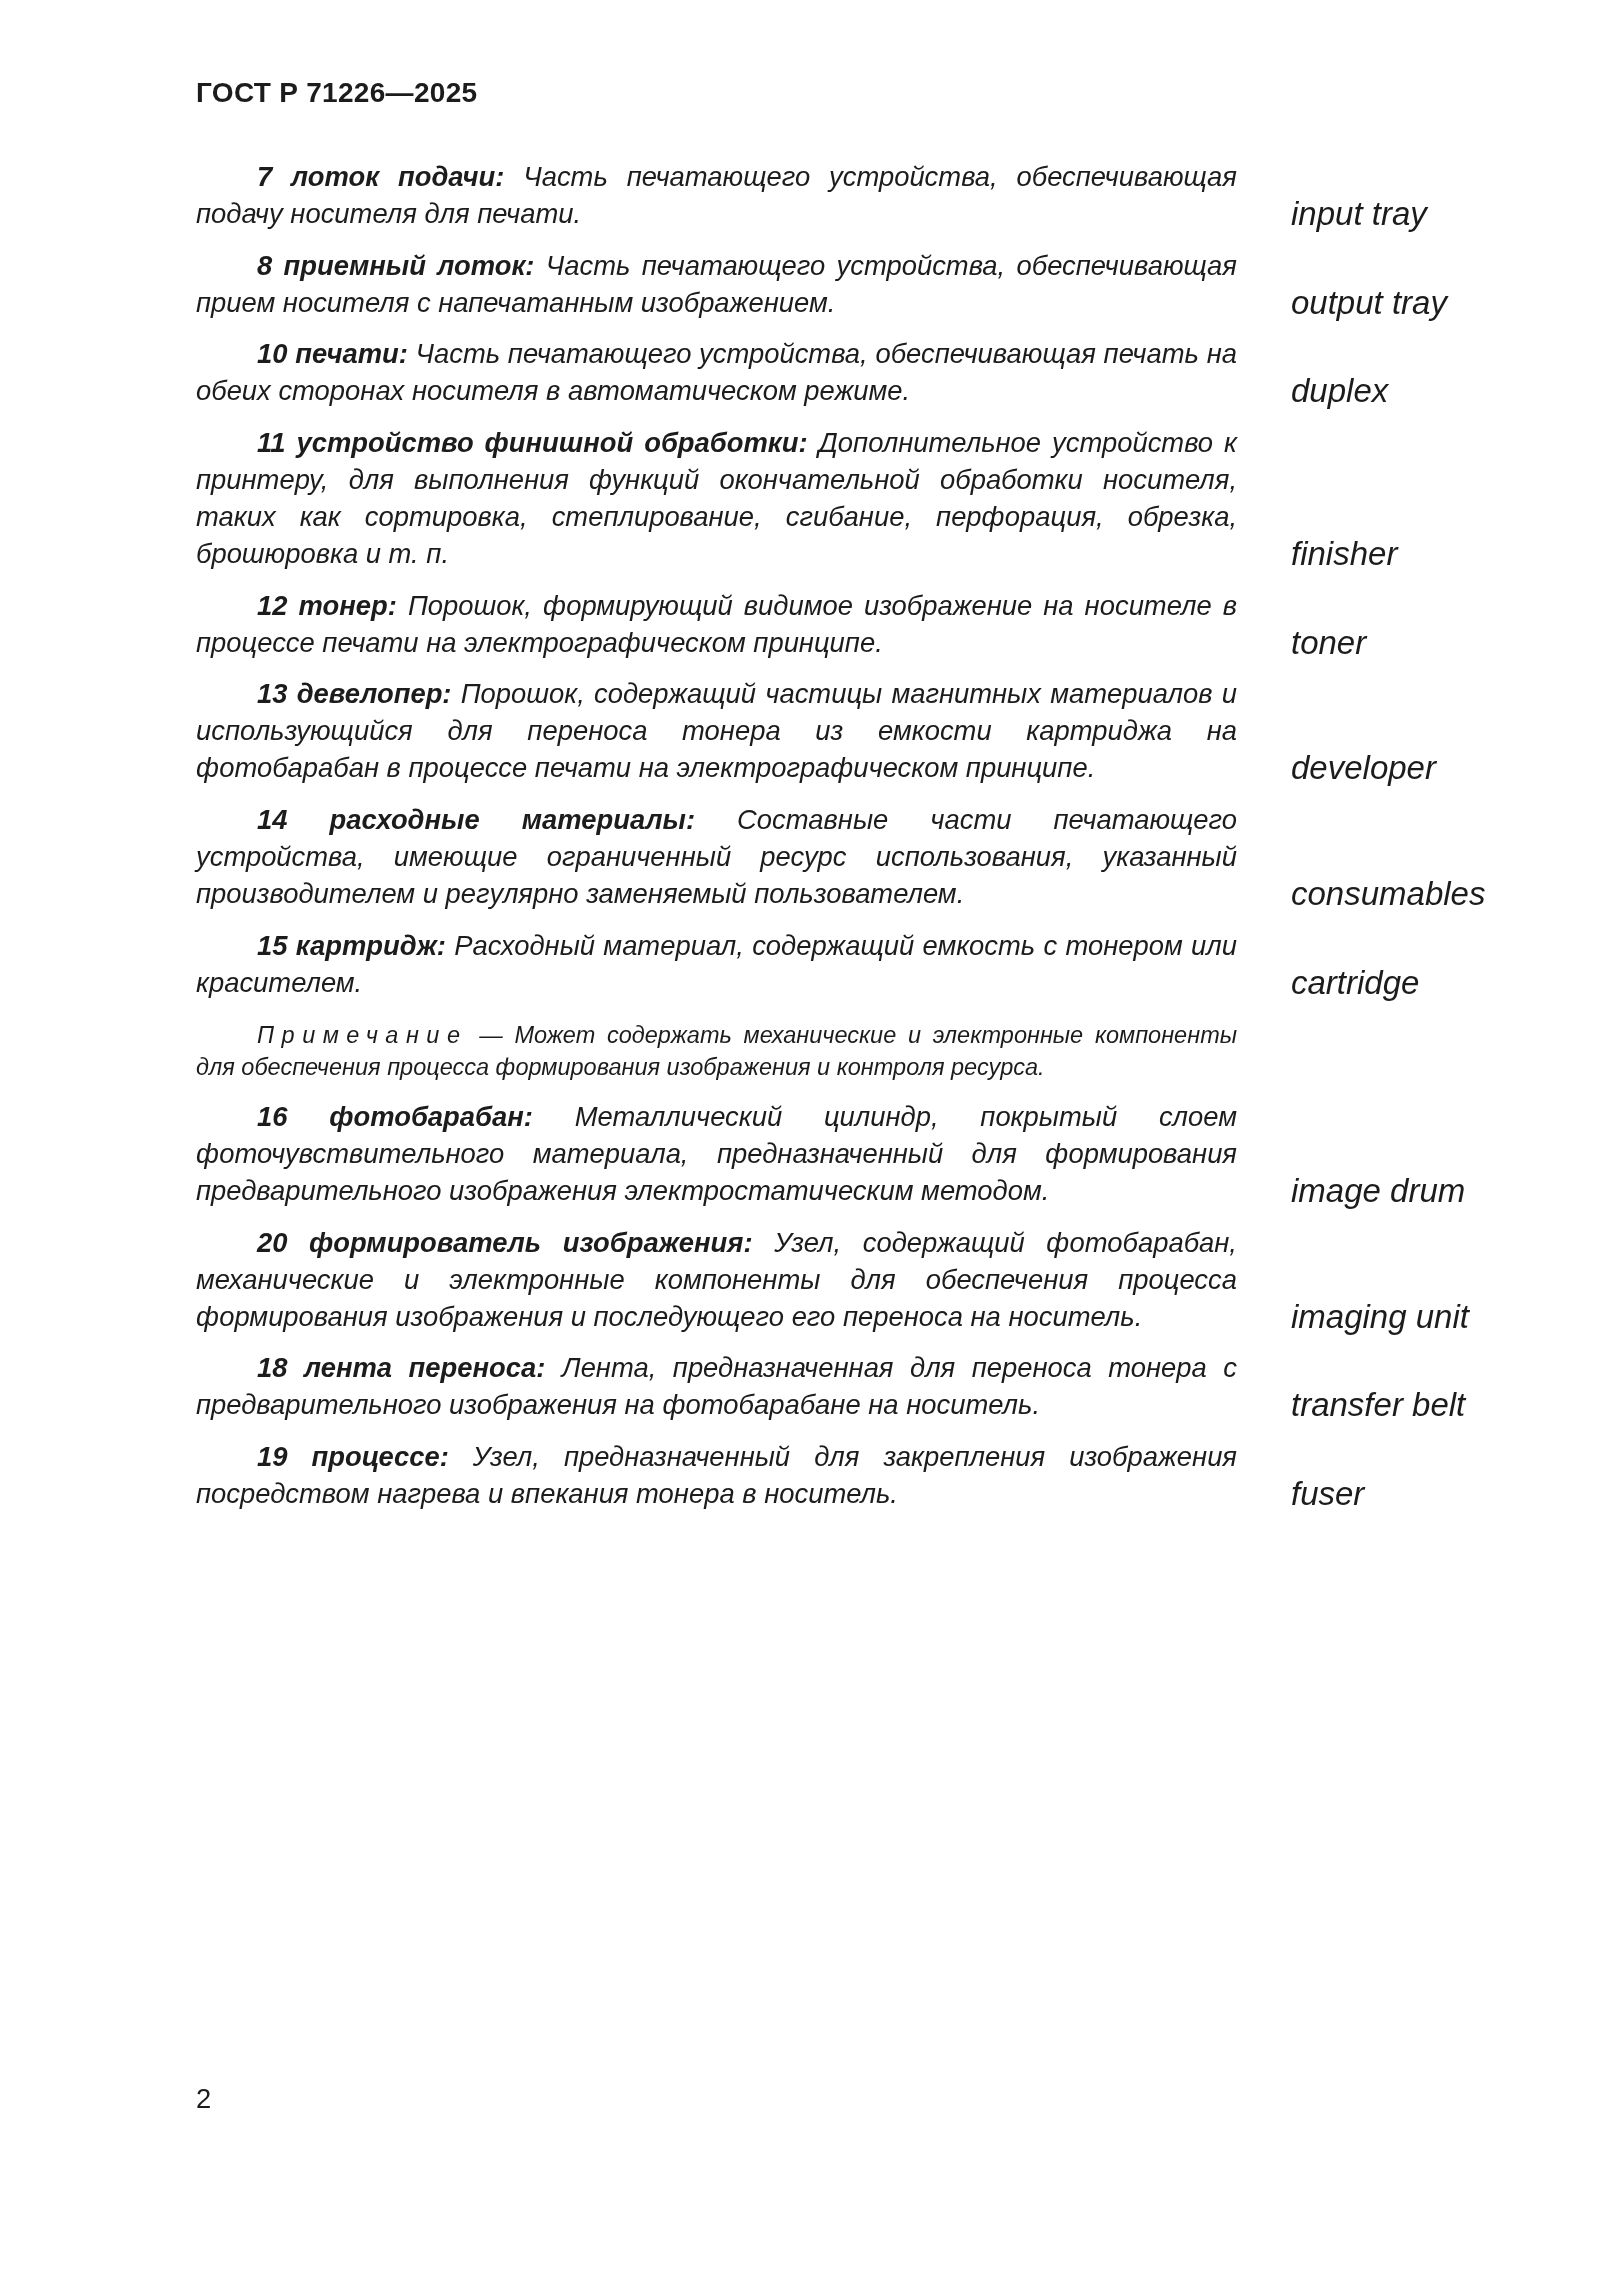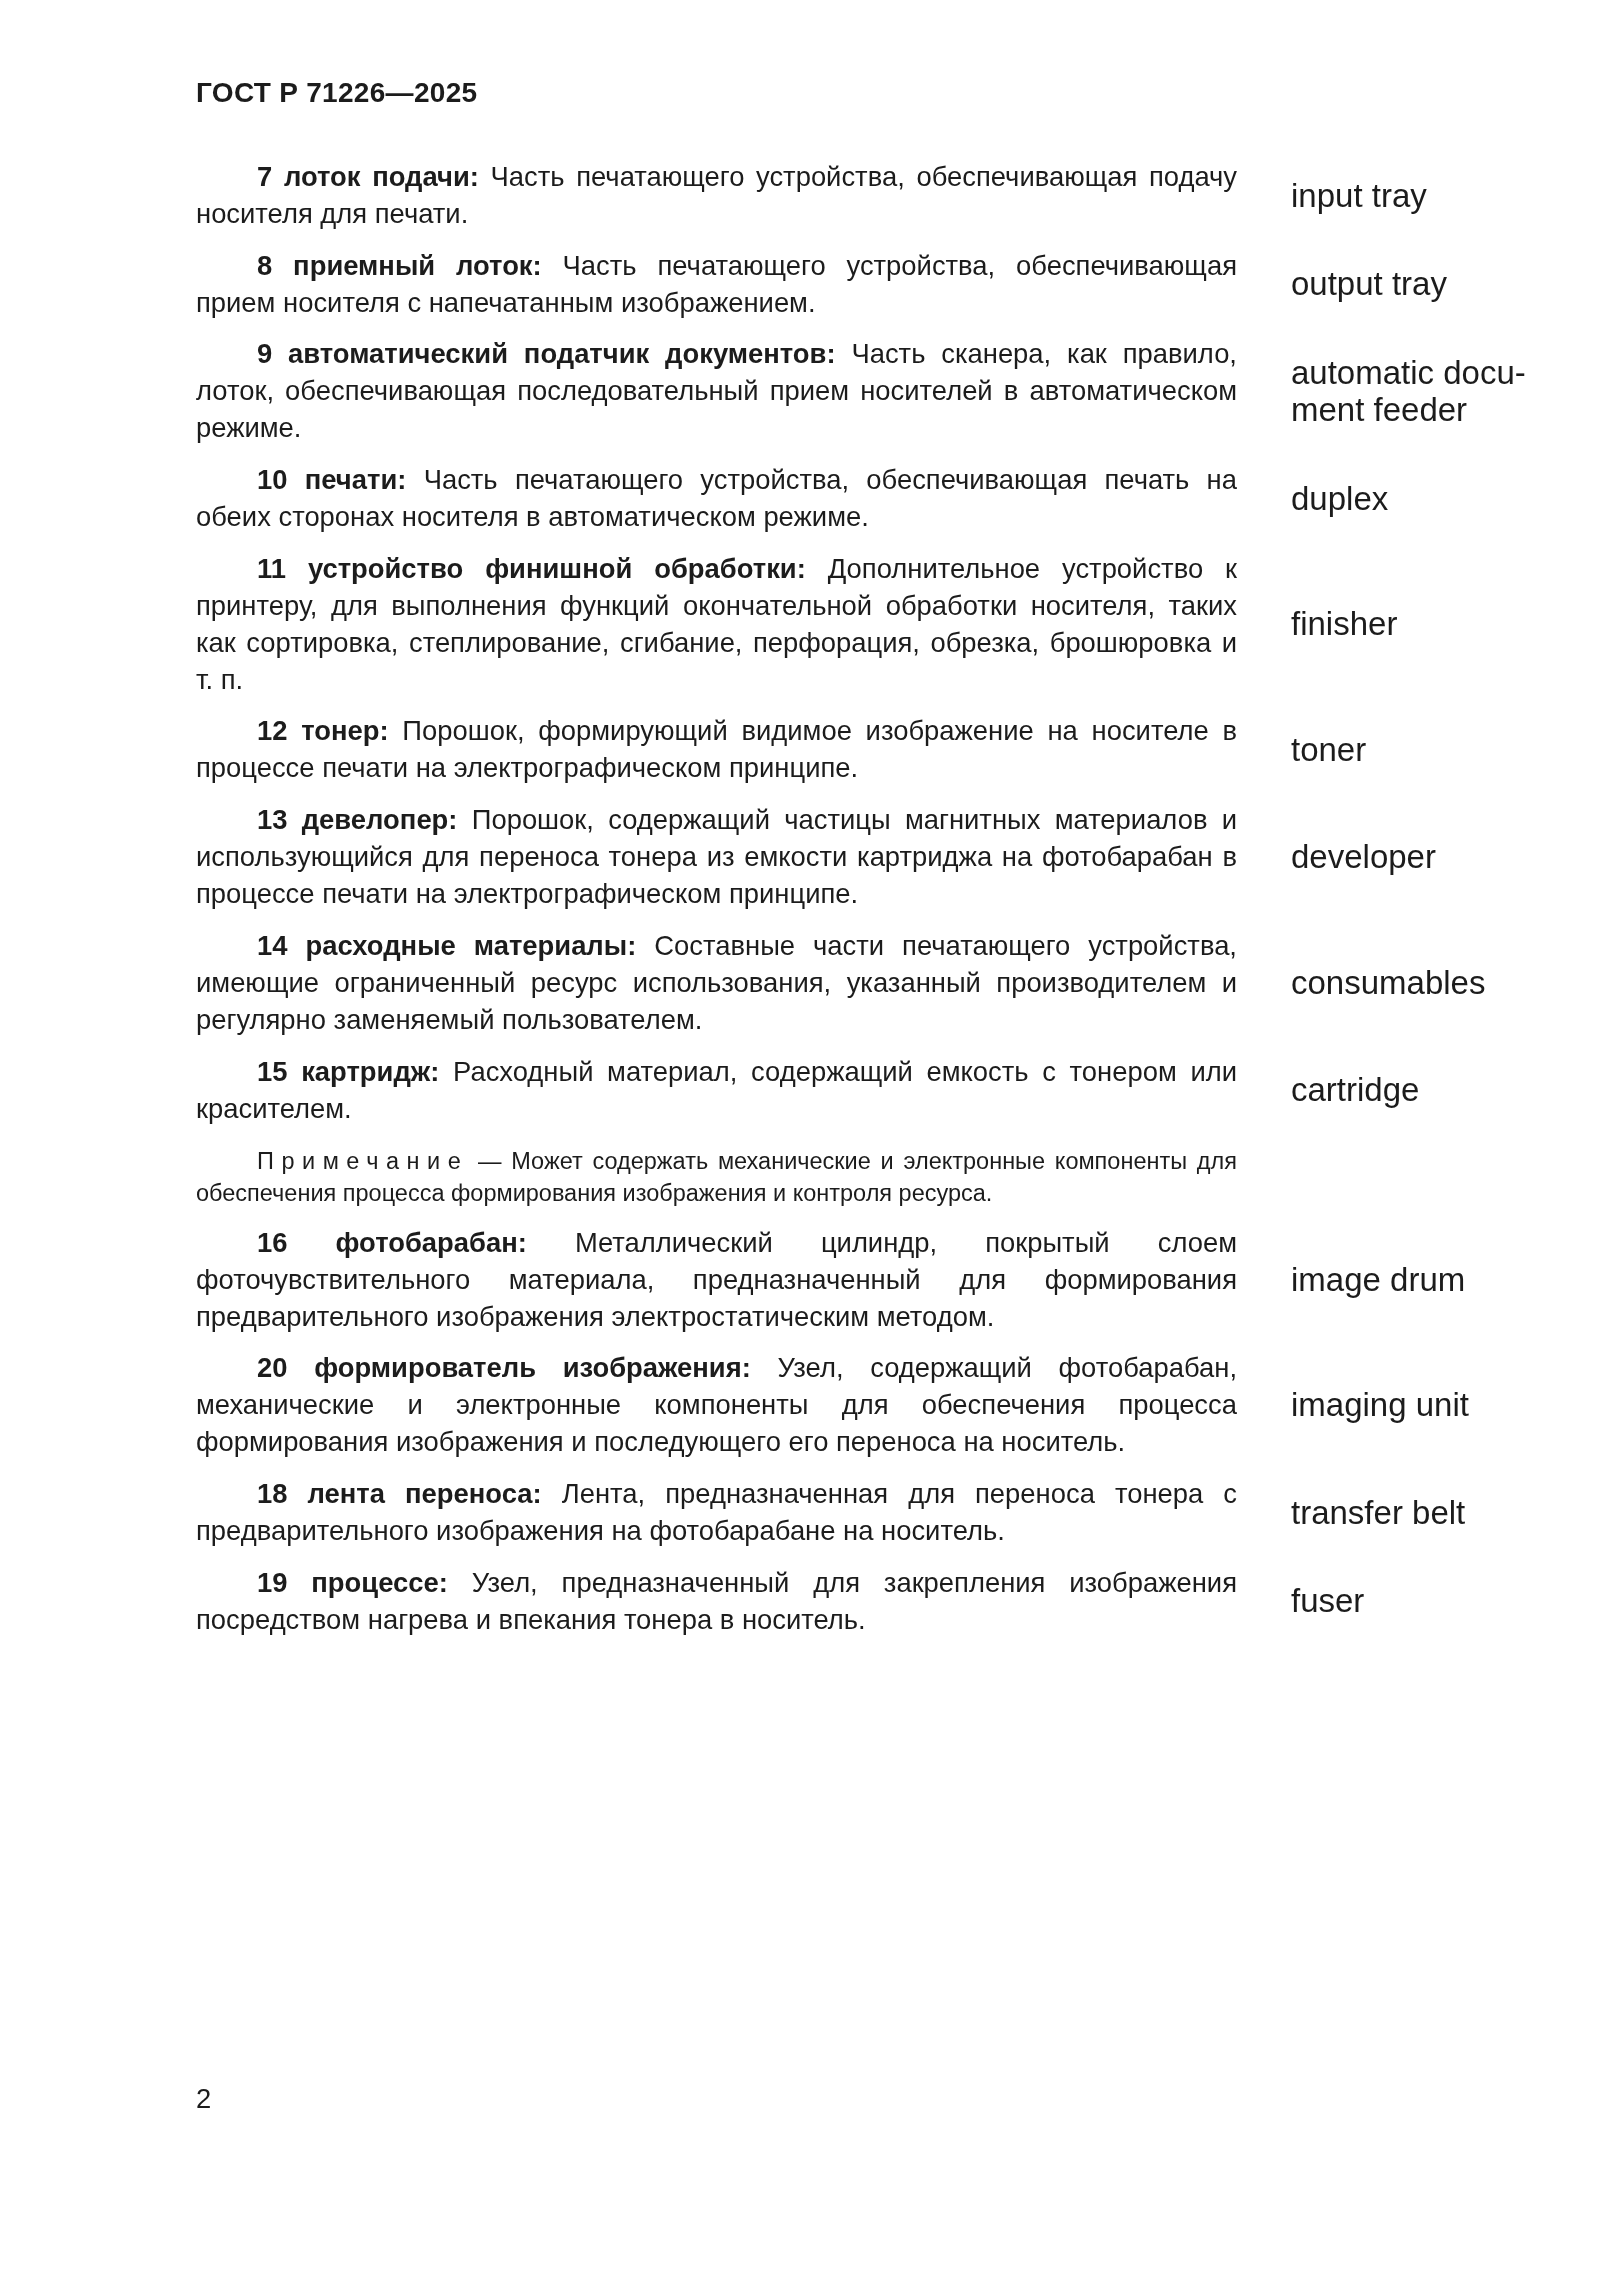--- a/index.html
+++ b/index.html
@@ -20,22 +20,23 @@
   .doc-header {
     font-weight: bold;
     font-size: 28px;
     letter-spacing: 0.3px;
   }
   .content {
     margin-top: 49px;
   }
   .term-row {
     display: flex;
-    align-items: center;
+    align-items: flex-end;
     margin-bottom: 14.7px;
+    font-style: italic;
   }
   .def {
     width: 1041px;
     text-align: justify;
     text-indent: 61px;
     font-size: 27.4px;
     line-height: 37px;
   }
   .b { font-weight: bold; }
   .eng {
@@ -73,25 +74,20 @@
     <div class="term-row">
       <p class="def"><span class="b">7</span> <span class="b">лоток подачи:</span> <span>Часть печатающего устройства, обеспечивающая подачу носителя для печати.</span></p>
       <div class="eng">input tray</div>
     </div>
 
     <div class="term-row">
       <p class="def"><span class="b">8</span> <span class="b">приемный лоток:</span> <span>Часть печатающего устройства, обеспечивающая прием носителя с напечатанным изображением.</span></p>
       <div class="eng">output tray</div>
     </div>
 
-    <div class="term-row">
-      <p class="def"><span class="b">9</span> <span class="b">автоматический податчик документов:</span> <span>Часть сканера, как правило, лоток, обеспечивающая последовательный прием носителей в автоматическом режиме.</span></p>
-      <div class="eng">automatic docu-
-ment feeder</div>
-    </div>
 
     <div class="term-row">
       <p class="def"><span class="b">10</span> <span class="b">печати:</span> <span>Часть печатающего устройства, обеспечивающая печать на обеих сторонах носителя в автоматическом режиме.</span></p>
       <div class="eng">duplex</div>
     </div>
 
     <div class="term-row">
       <p class="def"><span class="b">11</span> <span class="b">устройство финишной обработки:</span> <span>Дополнительное устройство к принтеру, для выполнения функций окончательной обработки носителя, таких как сортировка, степлирование, сгибание, перфорация, обрезка, брошюровка и т. п.</span></p>
       <div class="eng">finisher</div>
     </div>

